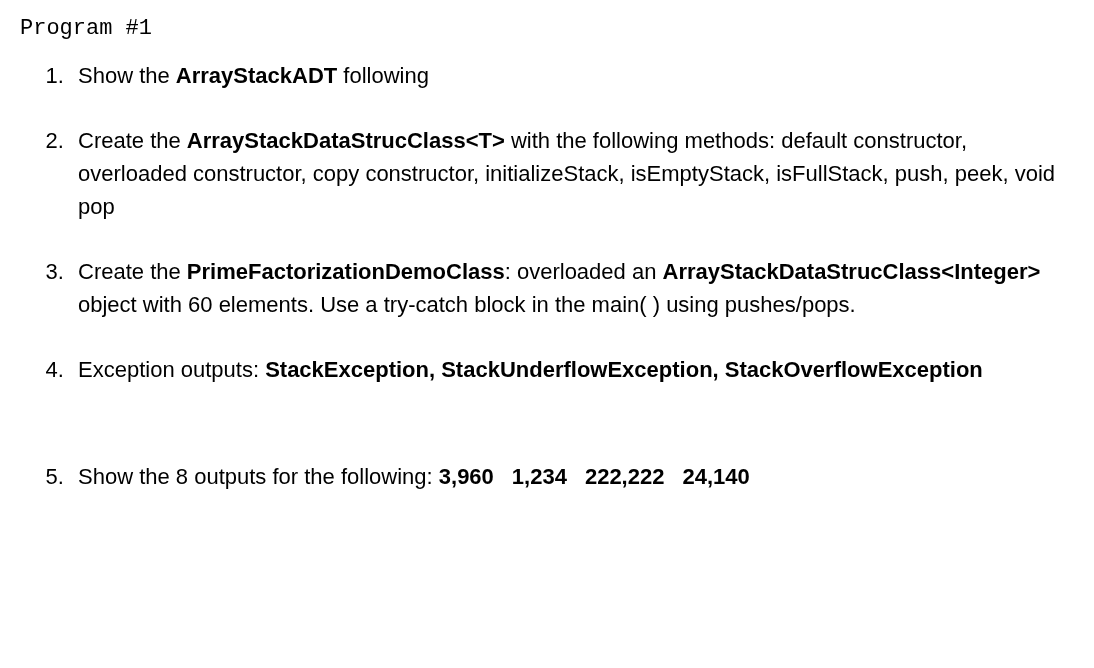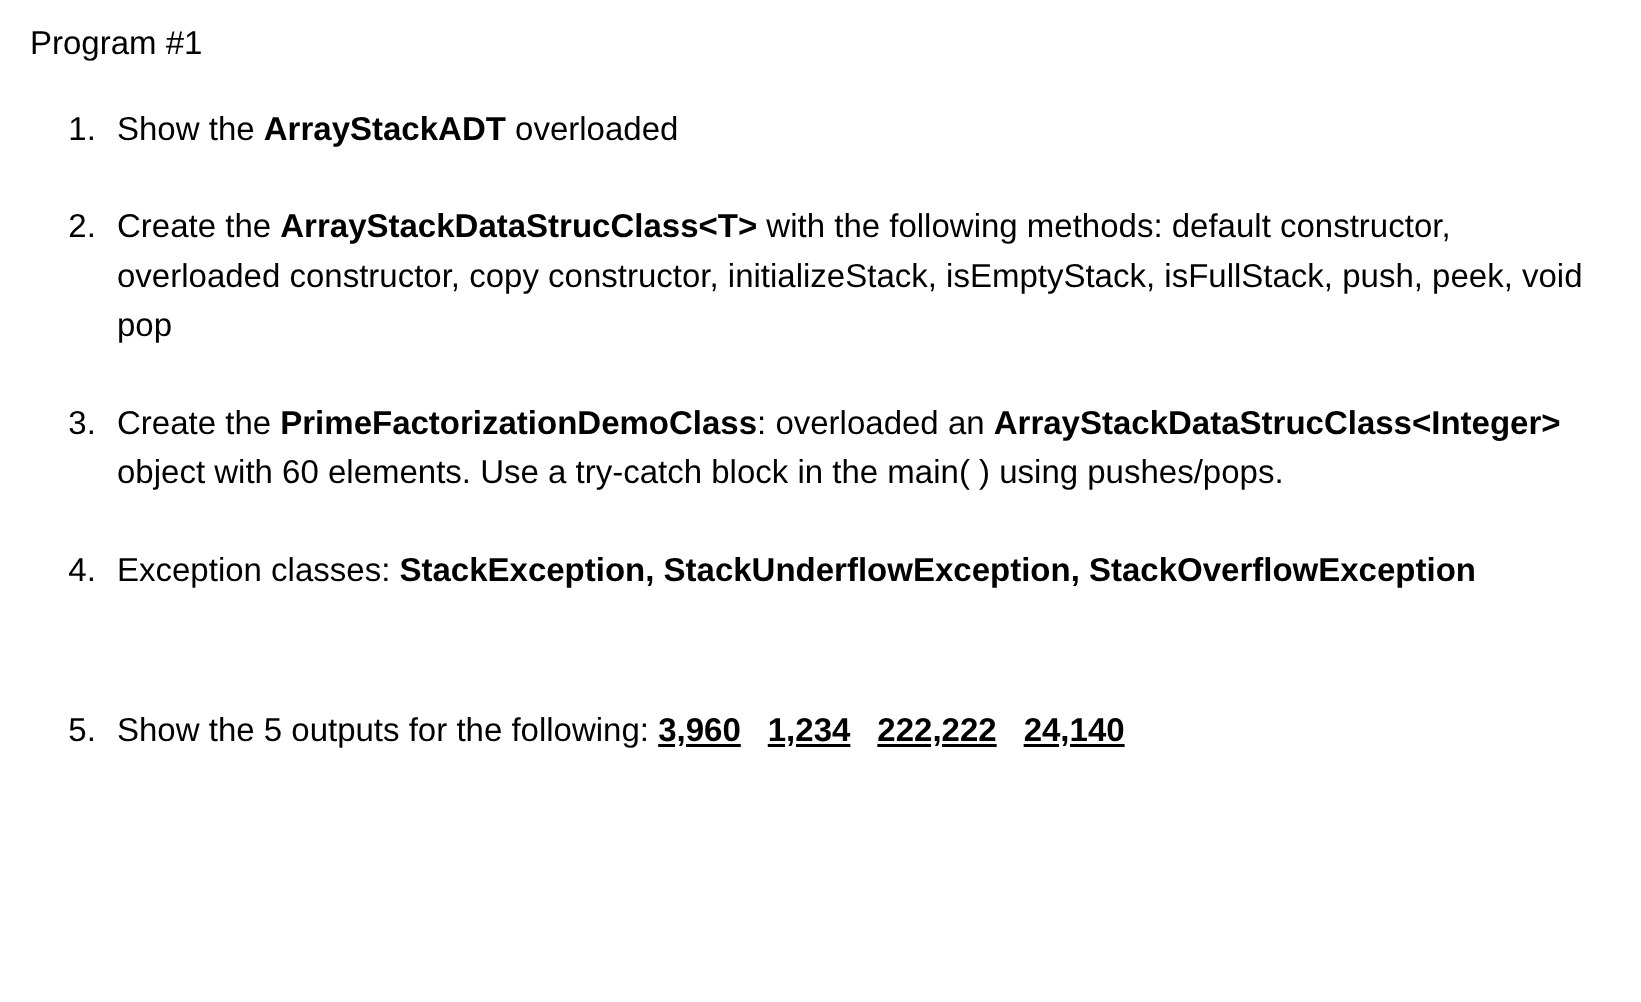--- a/index.html
+++ b/index.html
@@ -5,46 +5,46 @@
     body {
       font-family: 'Comic Sans MS', cursive, sans-serif;
       font-size: 22px;
       color: #000;
       margin: 0;
       padding: 12px 20px;
       line-height: 1.5;
       background: #fff;
     }
     .program-title {
-      margin-bottom: 24px;
+      margin-bottom: 14px;
+      font-family: Liberation Mono, monospace;
     }
     ol {
       padding-left: 50px;
       margin: 0;
     }
     li {
       margin-bottom: 32px;
       padding-left: 8px;
     }
     .bold {
       font-weight: bold;
       margin-top: 42px;
     }
     .underline {
-      text-decoration: underline;
     }
     .num-spacing {
       display: inline-block;
       margin-right: 18px;
     }
   </style>
 </head>
 <body>
 
 <div class="program-title">Program #1</div>
 
 <ol>
-  <li id="item-0"><span>Show the </span><span class="bold">ArrayStackADT</span><span> overloaded</span></li>
+  <li id="item-0"><span>Show the </span><span class="bold">ArrayStackADT</span><span> following</span></li>
   <li id="item-1"><span>Create the </span><span class="bold">ArrayStackDataStrucClass&lt;T&gt;</span><span> with the following methods: default constructor, overloaded constructor, copy constructor, initializeStack, isEmptyStack, isFullStack, push, peek, void pop</span></li>
   <li id="item-2"><span>Create the </span><span class="bold">PrimeFactorizationDemoClass</span><span>: overloaded an </span><span class="bold">ArrayStackDataStrucClass&lt;Integer&gt;</span><span> object with 60 elements. Use a try-catch block in the main( ) using pushes/pops.</span></li>
-  <li id="item-3"><span>Exception classes: </span><span class="bold">StackException, StackUnderflowException, StackOverflowException</span></li>
-  <li id="item-4"><span>Show the 5 outputs for the following: </span><span class="bold underline num-spacing">3,960</span><span class="bold underline num-spacing">1,234</span><span class="bold underline num-spacing">222,222</span><span class="bold underline num-spacing">24,140</span></li>
+  <li id="item-3"><span>Exception outputs: </span><span class="bold">StackException, StackUnderflowException, StackOverflowException</span></li>
+  <li id="item-4"><span>Show the 8 outputs for the following: </span><span class="bold underline num-spacing">3,960</span><span class="bold underline num-spacing">1,234</span><span class="bold underline num-spacing">222,222</span><span class="bold underline num-spacing">24,140</span></li>
 </ol>
 
 </body></html>

